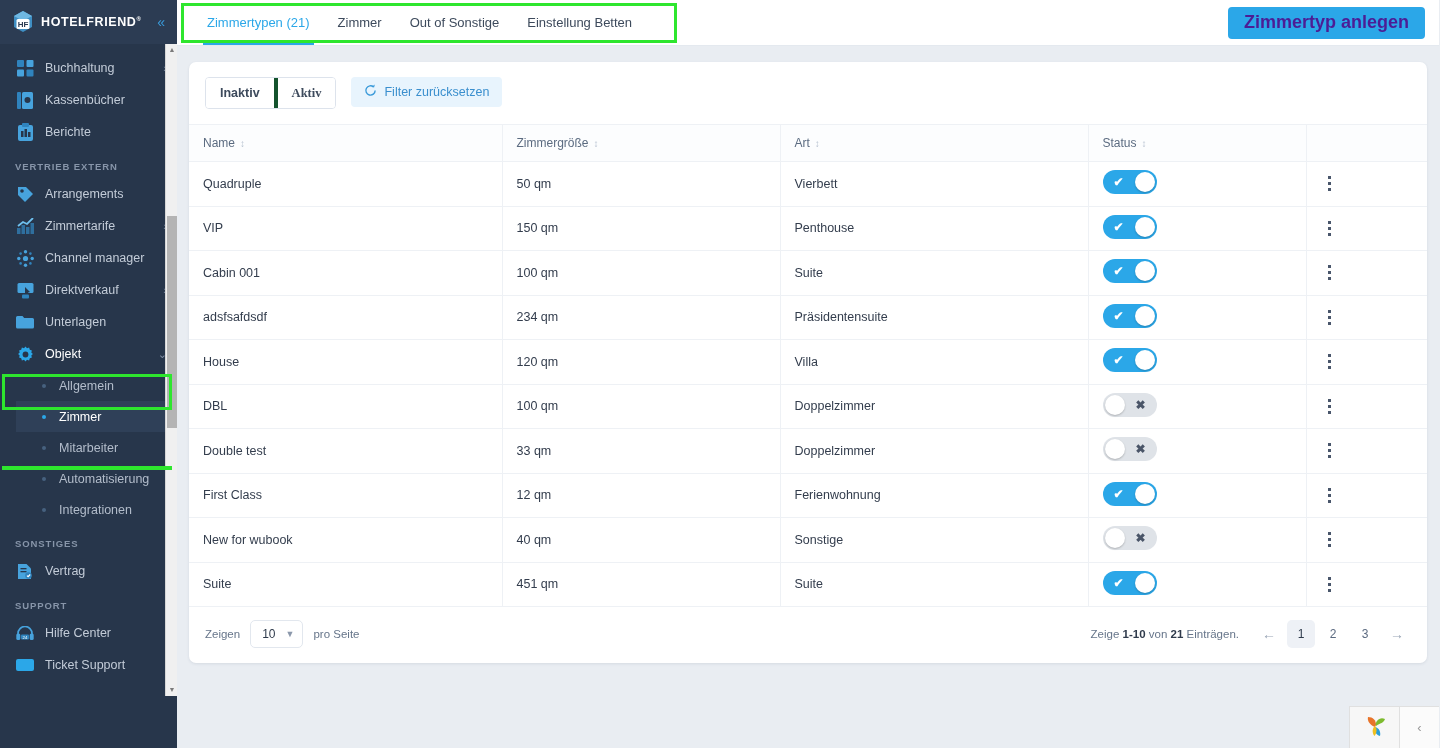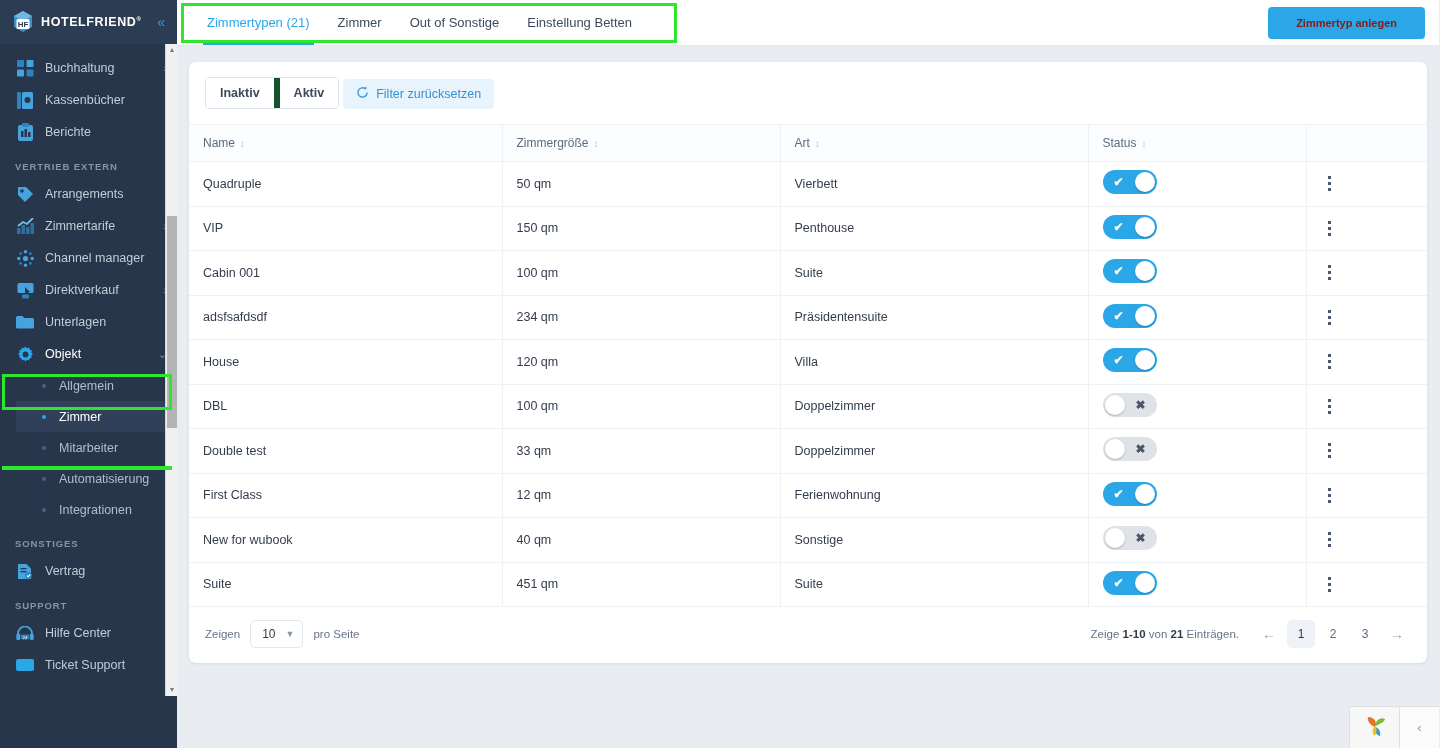--- a/index.html
+++ b/index.html
@@ -144,44 +144,44 @@
     cursor: pointer; position: relative; white-space: nowrap;
   }
   .tab.active { color: #2ba7e8; }
   .tab.active::after {
     content: ""; position: absolute; left: 10px; right: 10px;
     bottom: 0; height: 3px; background: #2ba7e8;
   }
   .topbar-spacer { flex: 1 1 auto; }
   .btn-primary {
     align-self: center;
-    background: #2ba7e8; color: #7f1d1d; border: none;
-    border-radius: 4px; height: 32px; padding: 0 28px;
-    font-size: 11px; font-weight: bold; cursor: pointer;
+    background: #2ba7e8; color: #4c1d95; border: none;
+    border-radius: 4px; height: 32px; padding: 0 16px;
+    font-size: 18px; font-weight: bold; cursor: pointer;
     font-family: "Liberation Sans", sans-serif;
   }
 
   .content { flex: 1 1 auto; padding: 16px 12px 0 12px; overflow: hidden; }
   .card {
     background: #ffffff; border-radius: 7px;
     box-shadow: 0 1px 3px rgba(40,60,90,.10);
     overflow: hidden;
   }
 
   .toolbar {
-    display: flex; align-items: flex-end; gap: 4px;
+    display: flex; align-items: flex-start; gap: 15px;
     padding: 15px 16px;
   }
   .seg { display: flex; border: 1px solid #dde3ec; border-radius: 4px; overflow: hidden; }
   .seg-btn {
     background: #fff; border: none; padding: 0 14px; height: 30px;
     font-size: 12.5px; font-weight: bold; color: #3d4a5c; cursor: pointer;
     font-family: "Liberation Sans", sans-serif;
   }
-  .seg-btn + .seg-btn { border-left: 6px solid #14532d; }
+  .seg-btn + .seg-btn { border-left: 4px solid #14532d; font-family: Liberation Serif, serif; }
   .filter-reset {
     display: flex; align-items: center; gap: 7px;
     background: #e8f4fd; border: none; border-radius: 4px;
     height: 30px; padding: 0 13px; color: #3a8fce;
     font-size: 12.5px; cursor: pointer;
     font-family: "Liberation Sans", sans-serif;
   }
 
   table.tbl { width: 100%; border-collapse: collapse; table-layout: fixed; }
   table.tbl th {

